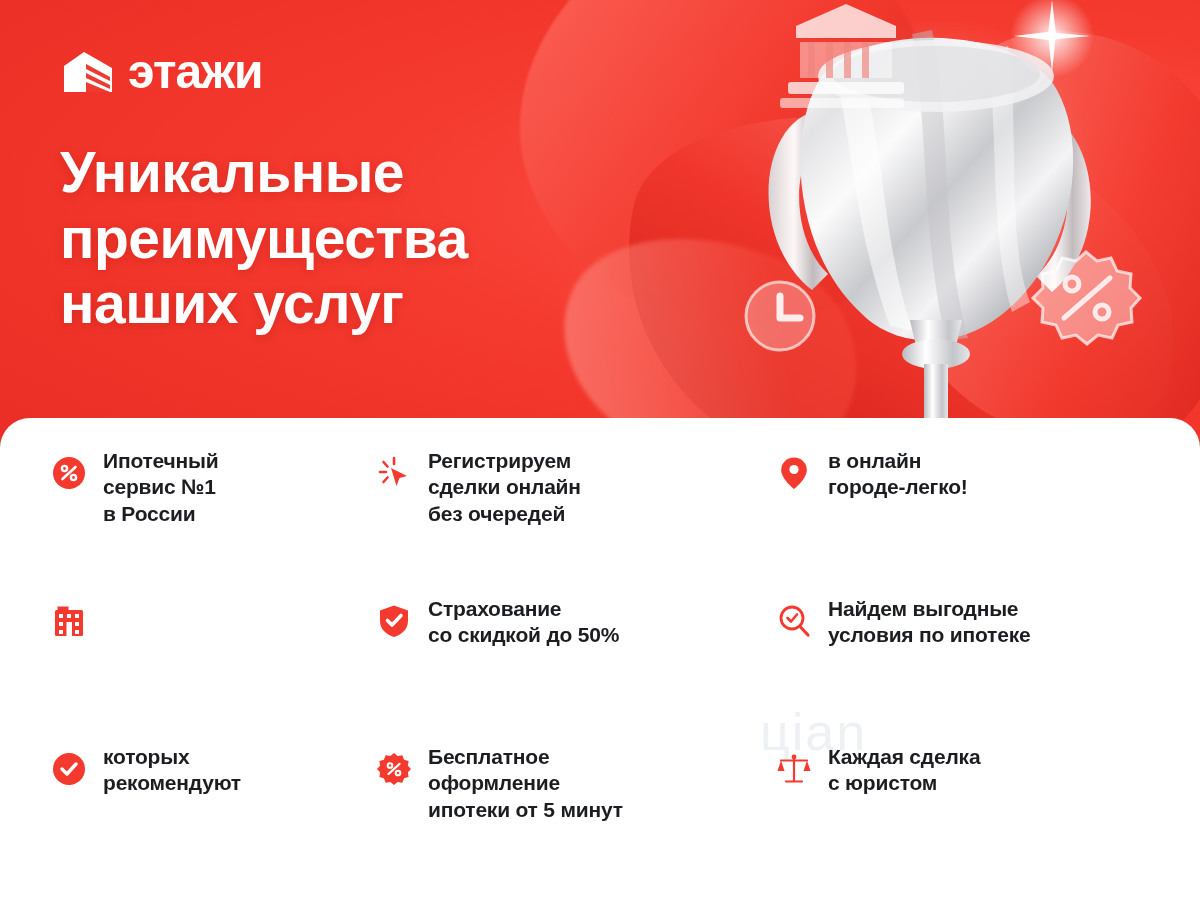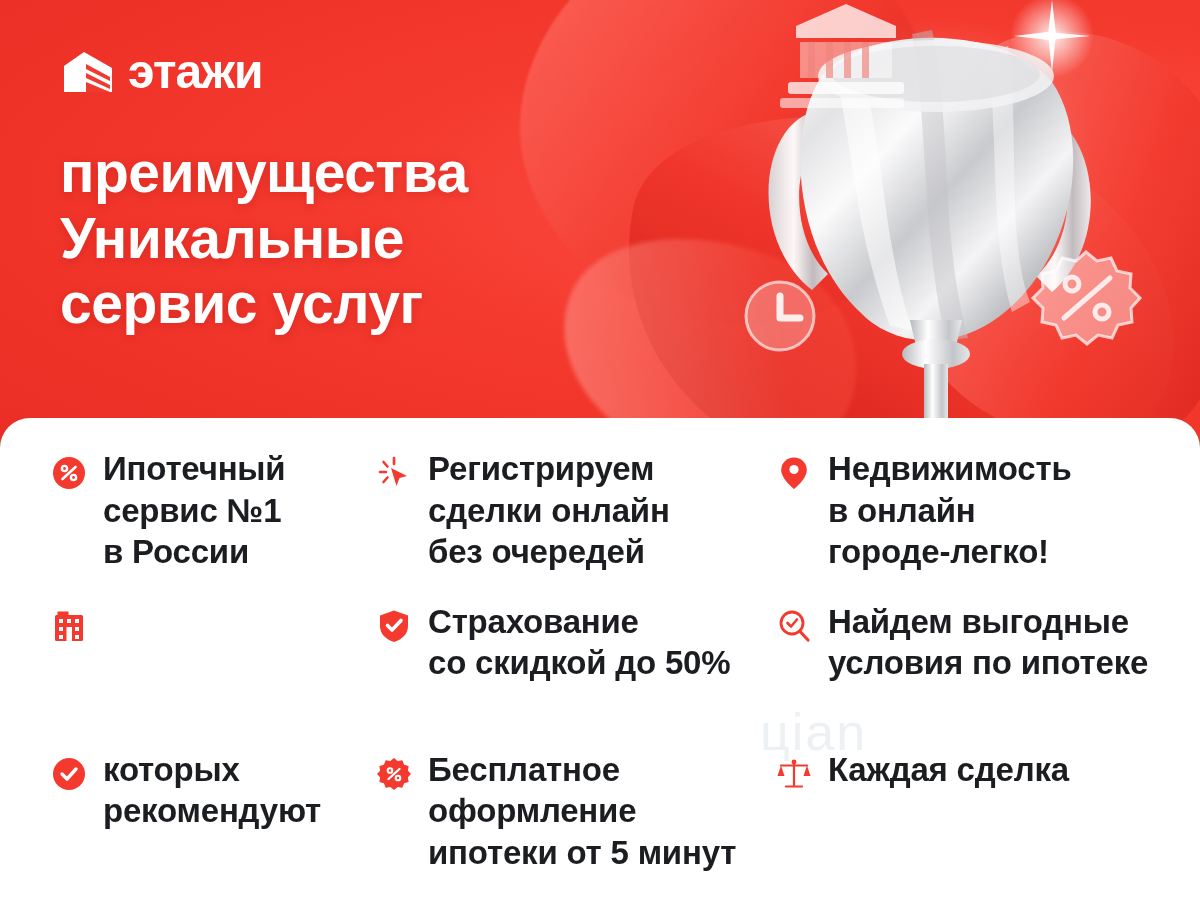--- a/index.html
+++ b/index.html
@@ -147,21 +147,21 @@
   }
   .feature-icon {
     flex:0 0 auto;
     width:34px; height:34px;
     margin-top:8px;
     display:block;
   }
   .feature-icon svg { width:34px; height:34px; display:block; }
   .feature-text {
     color:#1b1d21;
-    font-size:33px;
+    font-size:21px;
     font-weight:700;
     line-height:1.26;
     letter-spacing:-0.2px;
   }
   .feature-text span { display:block; white-space:nowrap; }
 </style>
 </head>
 <body>
 
 <div class="banner">
@@ -260,23 +260,23 @@
     <svg class="logo-mark" viewBox="0 0 52 48">
       <path d="M2 44 L2 18 L22 4 L50 20 L50 44 Z" fill="#ffffff"></path>
       <path d="M24 16 L48 29 L48 33 L24 21 Z" fill="#ef3a2f"></path>
       <path d="M24 25 L48 37 L48 41 L24 30 Z" fill="#ef3a2f"></path>
       <path d="M24 34 L48 44 L24 44 Z" fill="#ef3a2f"></path>
     </svg>
     <div class="logo-word">этажи</div>
   </div>
 
   <div class="headline">
+    <div>Уникальные</div>
     <div>преимущества</div>
-    <div>Уникальные</div>
-    <div>сервис услуг</div>
+    <div>наших услуг</div>
   </div>
 
   <div class="card"></div>
   <div class="watermark">цian</div>
 
   <div class="features">
 
     <div class="feature">
       <span class="feature-icon">
         <svg viewBox="0 0 34 34">
@@ -313,21 +313,20 @@
     </div>
 
     <div class="feature">
       <span class="feature-icon">
         <svg viewBox="0 0 34 34">
           <path d="M17 1.5 C 9.8 1.5 4.2 7 4.2 14 C 4.2 23 17 33 17 33 C 17 33 29.8 23 29.8 14 C 29.8 7 24.2 1.5 17 1.5 Z" fill="#F4392E"></path>
           <circle cx="17" cy="13.5" r="4.6" fill="#ffffff"></circle>
         </svg>
       </span>
       <div class="feature-text">
-        <span>Недвижимость</span>
         <span>в онлайн</span>
         <span>городе-легко!</span>
       </div>
     </div>
 
     <div class="feature">
       <span class="feature-icon">
         <svg viewBox="0 0 34 34">
           <rect x="3" y="6" width="28" height="26" rx="1.5" fill="#F4392E"></rect>
           <rect x="5.5" y="2.5" width="11" height="4" fill="#F4392E"></rect>
@@ -412,17 +411,18 @@
             <line x1="4" y1="8.5" x2="30" y2="8.5"></line>
             <line x1="9" y1="29.5" x2="25" y2="29.5"></line>
           </g>
           <circle cx="17" cy="5" r="2.4" fill="#F4392E"></circle>
           <path d="M4 8.5 L0.5 19 L7.5 19 Z" fill="#F4392E"></path>
           <path d="M30 8.5 L26.5 19 L33.5 19 Z" fill="#F4392E"></path>
         </svg>
       </span>
       <div class="feature-text">
         <span>Каждая сделка</span>
+        <span>с юристом</span>
       </div>
     </div>
 
   </div>
 </div>
 
 </body></html>

